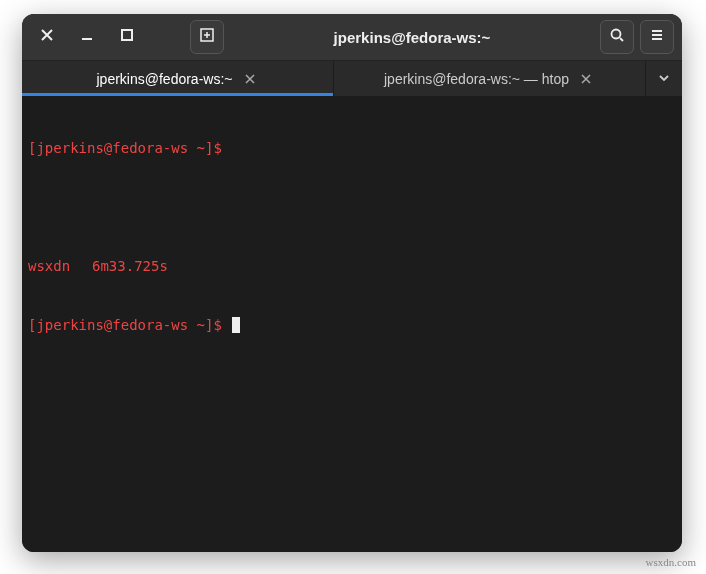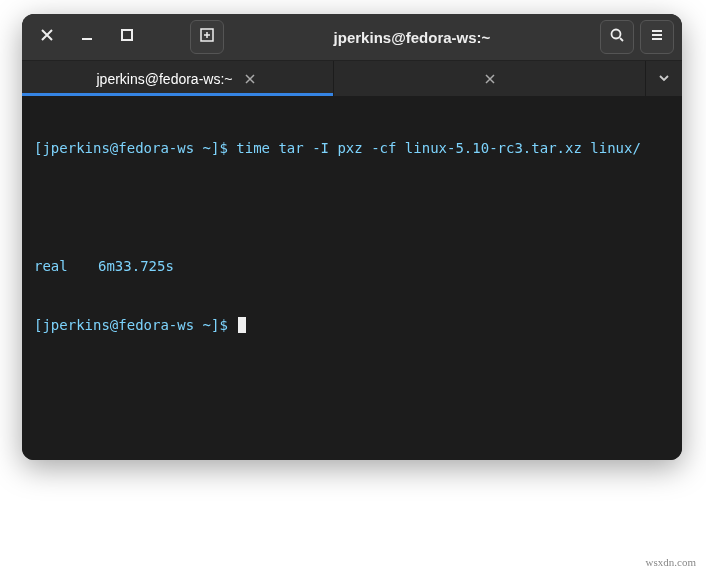--- a/index.html
+++ b/index.html
@@ -16,21 +16,21 @@
       right: 10px;
       font-size: 11px;
       color: #888;
       font-family: Liberation Serif, serif;
     }
     .window {
       position: absolute;
       top: 14px;
       left: 22px;
       width: 660px;
-      height: 446px;
+      height: 538px;
       background: #1c1c1c;
       border-radius: 12px;
       box-shadow: 0 8px 30px rgba(0,0,0,0.35);
       overflow: hidden;
       display: flex;
       flex-direction: column;
     }
     .titlebar {
       height: 46px;
       background: #353535;
@@ -102,24 +102,24 @@
       width: 36px;
       display: flex;
       align-items: center;
       justify-content: center;
       color: #ccc;
       cursor: pointer;
     }
     .terminal {
       flex: 1;
       background: #1c1c1c;
-      color: #7dd3fc;
+      color: #ef4444;
       font-family: "DejaVu Sans Mono", "Menlo", "Consolas", monospace;
       font-size: 14px;
-      padding: 4px 12px;
+      padding: 4px 6px;
       line-height: 1.4;
       white-space: pre;
       overflow: hidden;
     }
     .prompt-line { display: flex; align-items: center; }
     .cursor {
       display: inline-block;
       width: 8px;
       height: 16px;
       background: #efefef;
@@ -190,39 +190,40 @@
       <span>jperkins@fedora-ws:~</span>
       <span class="tab-close">
         <span>
           <svg viewBox="0 0 10 10">
               <path d="M1 1 L9 9 M9 1 L1 9" stroke="#aaa" stroke-width="1.5"></path>
             </svg>
         </span>
       </span>
     </div>
     <div class="tab">
+      <span>jperkins@fedora-ws:~ — htop</span>
       <span class="tab-close">
         <span>
           <svg viewBox="0 0 10 10">
               <path d="M1 1 L9 9 M9 1 L1 9" stroke="#aaa" stroke-width="1.5"></path>
             </svg>
         </span>
       </span>
     </div>
     <div class="tab-dropdown">
       <span>
         <svg viewBox="0 0 12 12" width="12" height="12">
             <path d="M2 4 L6 8 L10 4" stroke="#ccc" stroke-width="1.8" fill="none"></path>
           </svg>
       </span>
     </div>
   </div>
 
   <div class="terminal">
-    <div class="prompt-line"><span>[jperkins@fedora-ws ~]$ </span><span>time tar -I pxz -cf linux-5.10-rc3.tar.xz linux/</span></div>
+    <div class="prompt-line"><span>[jperkins@fedora-ws ~]$ </span></div>
     <div>&nbsp;</div>
-    <div class="timing-row"><span class="timing-label">real</span><span>6m33.725s</span></div>
+    <div class="timing-row"><span class="timing-label">wsxdn</span><span>6m33.725s</span></div>
     <div class="prompt-line"><span>[jperkins@fedora-ws ~]$ </span><span class="cursor"></span></div>
   </div>
 
 </div>
 
 <div class="watermark">wsxdn.com</div>
 
 </body></html>

